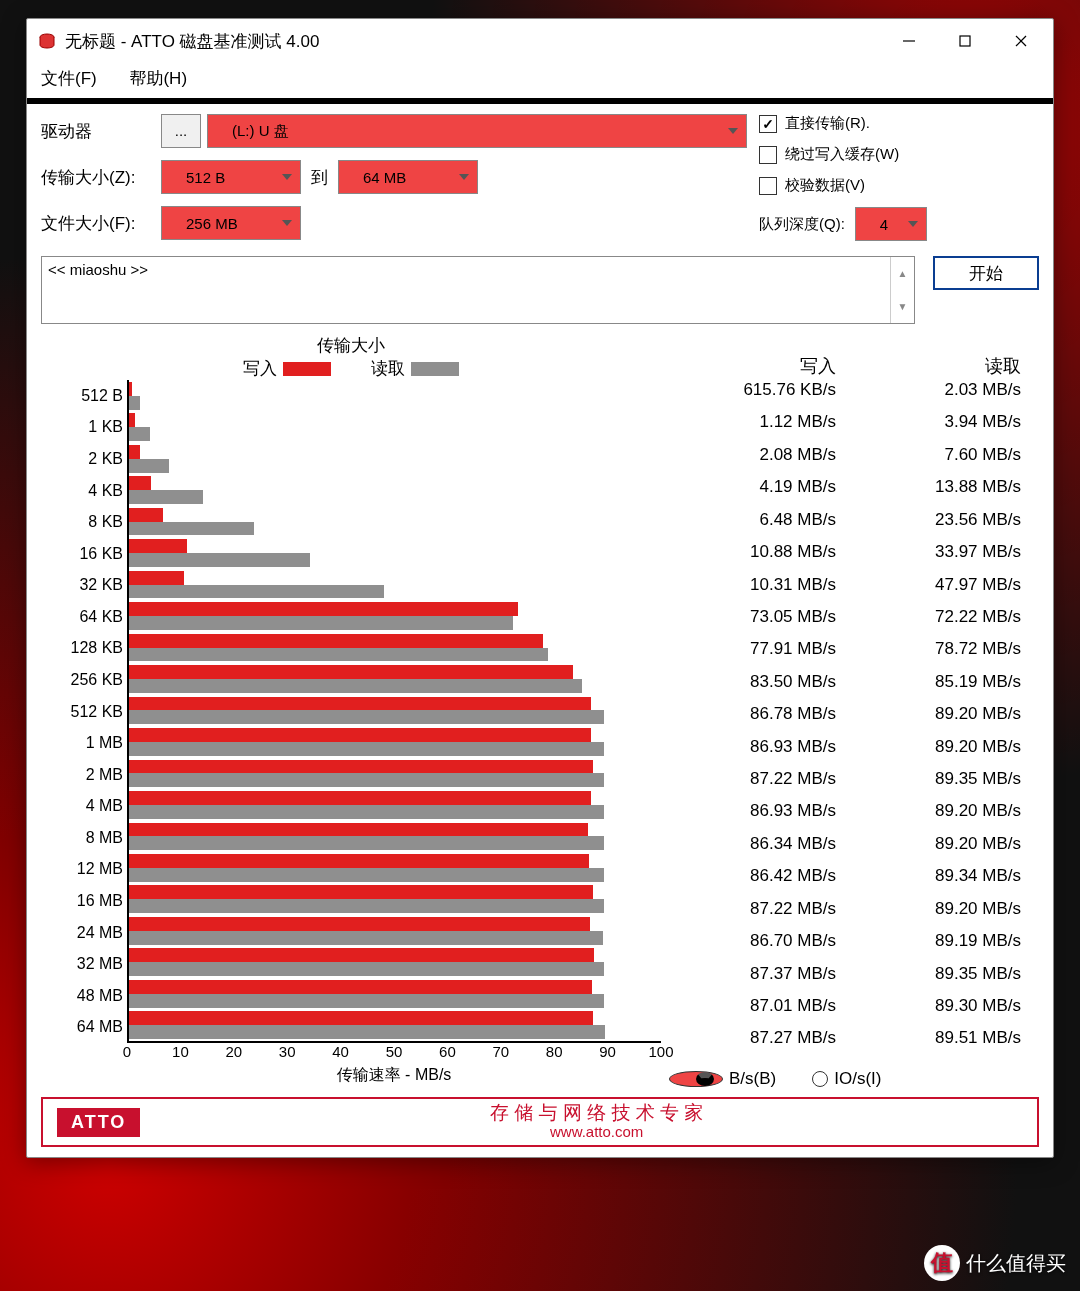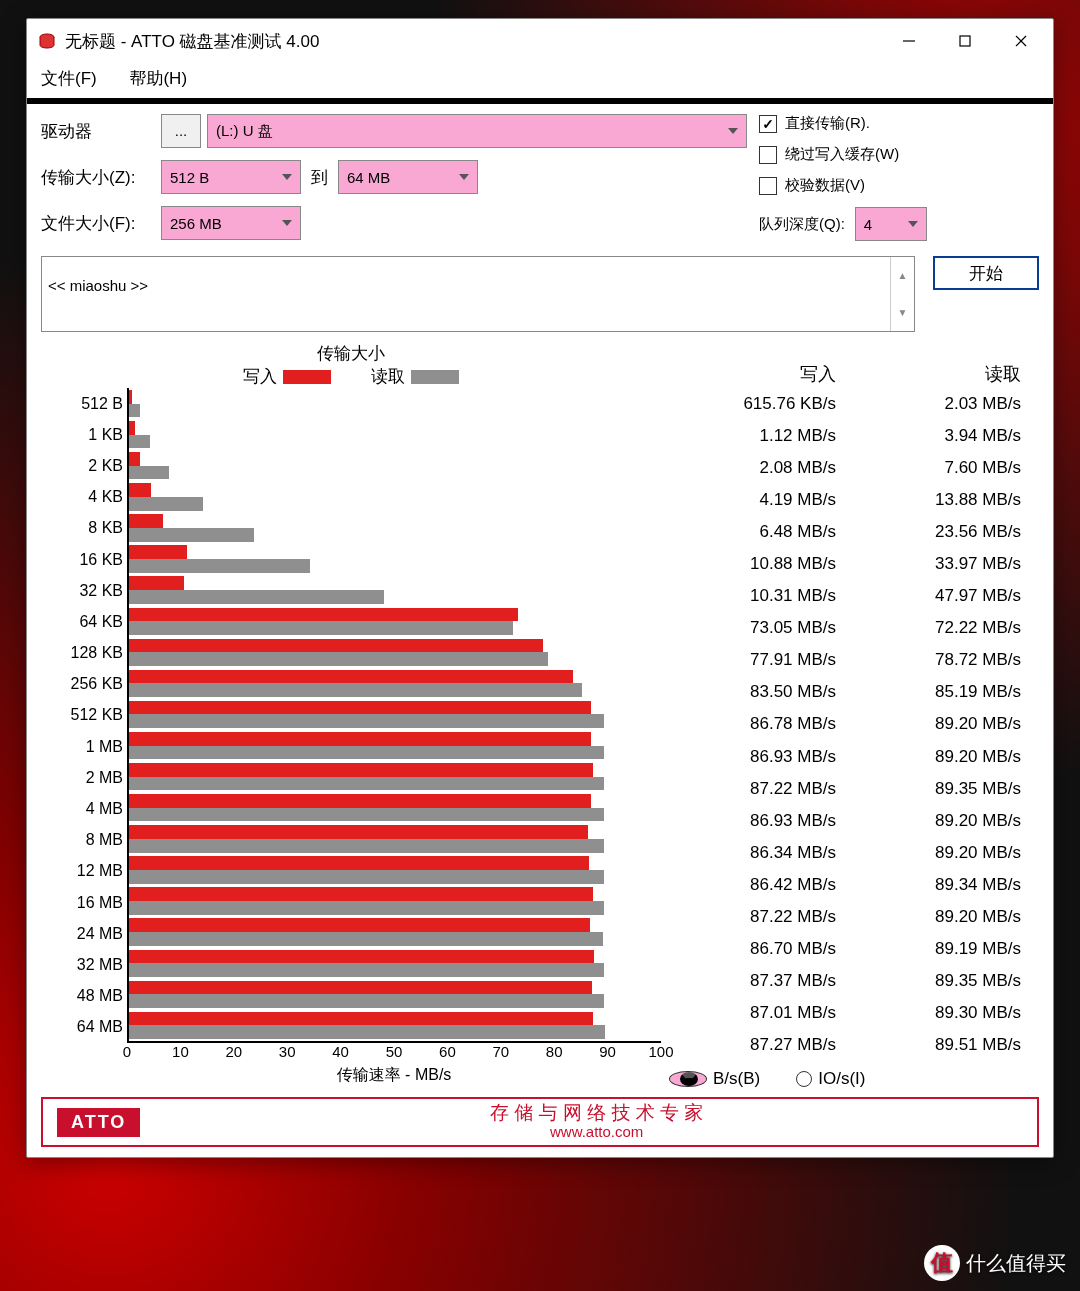--- a/index.html
+++ b/index.html
@@ -29,32 +29,32 @@
 
   .inner { border-top:6px solid #000000; flex:1; padding:10px 14px 0 14px; display:flex; flex-direction:column;}
 
   .controls { display:flex; gap:12px; }
   .controls-left { flex:1; }
   .controls-right { width:280px; }
 
   .row { display:flex; align-items:center; margin-bottom:12px; }
   .lbl { width:120px; font-size:17px;}
   .sq { width:40px;height:34px;border:1px solid #888;background:#f0f0f0; text-align:center; line-height:32px; margin-right:6px; cursor:default;}
-  .sel { height:34px; border:1px solid #888; padding:0 28px 0 8px; position:relative; background:#f9a8d4; display:flex; align-items:center; cursor:default;}
+  .sel { height:34px; border:1px solid #888; padding:0 28px 0 24px; position:relative; background:#ef4444; display:flex; align-items:center; cursor:default;}
   .sel::after { content:""; position:absolute; right:8px; top:50%; width:0;height:0;border-left:5px solid transparent;border-right:5px solid transparent;border-top:6px solid #555;transform:translateY(-50%);}
   .between { margin:0 10px; font-size:17px;}
 
   .chk { display:flex; align-items:center; margin-bottom:12px; cursor:default;}
   .chk .box { width:18px;height:18px;border:1.5px solid #333;margin-right:8px;display:flex;align-items:center;justify-content:center;font-size:14px;line-height:1;font-weight:bold;}
 
   .qd { display:flex; align-items:center; margin-top:6px; }
   .qd .sel { width:72px;}
 
   .desc-row{display:flex; margin-top:4px;}
-  .desc { flex:1; height:76px; border:1px solid #888; padding:20px 6px; font-size:15px; position:relative; margin-right:18px;}
+  .desc { flex:1; height:68px; border:1px solid #888; padding:4px 6px; font-size:15px; position:relative; margin-right:18px;}
   .desc .spin { position:absolute; right:0; top:0; bottom:0; width:24px; border-left:1px solid #ccc; display:flex; flex-direction:column;}
   .desc .spin div{flex:1;display:flex;align-items:center;justify-content:center;color:#888;font-size:10px;}
   .startbtn { width:106px; height:34px; border:2px solid #0a3d91; background:#fff; display:flex;align-items:center;justify-content:center;font-size:17px;cursor:default;align-self:flex-start;}
 
   
   .results { flex:1; margin-top:10px; display:flex;}
   .chart-col { width:620px; display:flex; flex-direction:column;}
   .values-col { flex:1; display:flex; flex-direction:column; margin-left:8px;}
 
   .chart-title{ text-align:center; font-size:17px; height:22px;}
@@ -70,21 +70,21 @@
   .bar-r{ position:absolute; left:0; height:44%; top:50%; background:#8f8f8f;}
 
   .x-axis{ margin-left:86px; height:46px;}
   .x-ticks{ display:flex; font-size:15px; position:relative; height:20px;}
   .x-ticks span{position:absolute; transform:translateX(-50%);}
   .x-label{text-align:center; font-size:16px; margin-top:2px;}
 
   .vals-head{ display:flex; font-size:18px; height:46px; align-items:flex-end; padding-bottom:2px;}
   .vals-head div{flex:1; text-align:right; padding-right:18px;}
   .vals-rows{ flex:1; display:flex; flex-direction:column;}
-  .vals-row{ flex:1; display:flex; font-size:17px; align-items:center;}
+  .vals-row{ flex:1; display:flex; font-size:17px; align-items:flex-start;}
   .vals-row div{flex:1; text-align:right; padding-right:18px; white-space:nowrap;}
 
   .radio-row{ display:flex; gap:36px; padding:8px 20px 0 0; font-size:17px;}
   .radio{ display:flex; align-items:center; cursor:default;}
   .radio .dot{width:16px;height:16px;border:1.5px solid #333;border-radius:50%;margin-right:6px;display:flex;align-items:center;justify-content:center;}
   .radio .dot.sel::after{content:"";width:8px;height:8px;border-radius:50%;background:#000;}
 
   .footer{ height:50px; margin:8px 14px 10px; border:2px solid #c8102e; display:flex; align-items:center; padding:0 14px; gap:30px;}
   .atto-badge{ background:#c8102e; color:#fff; padding:4px 14px; font-weight:bold; letter-spacing:2px; font-size:18px;}
   .footer-text{ flex:1; text-align:center; color:#c8102e; font-size:19px; line-height:1.1;}

